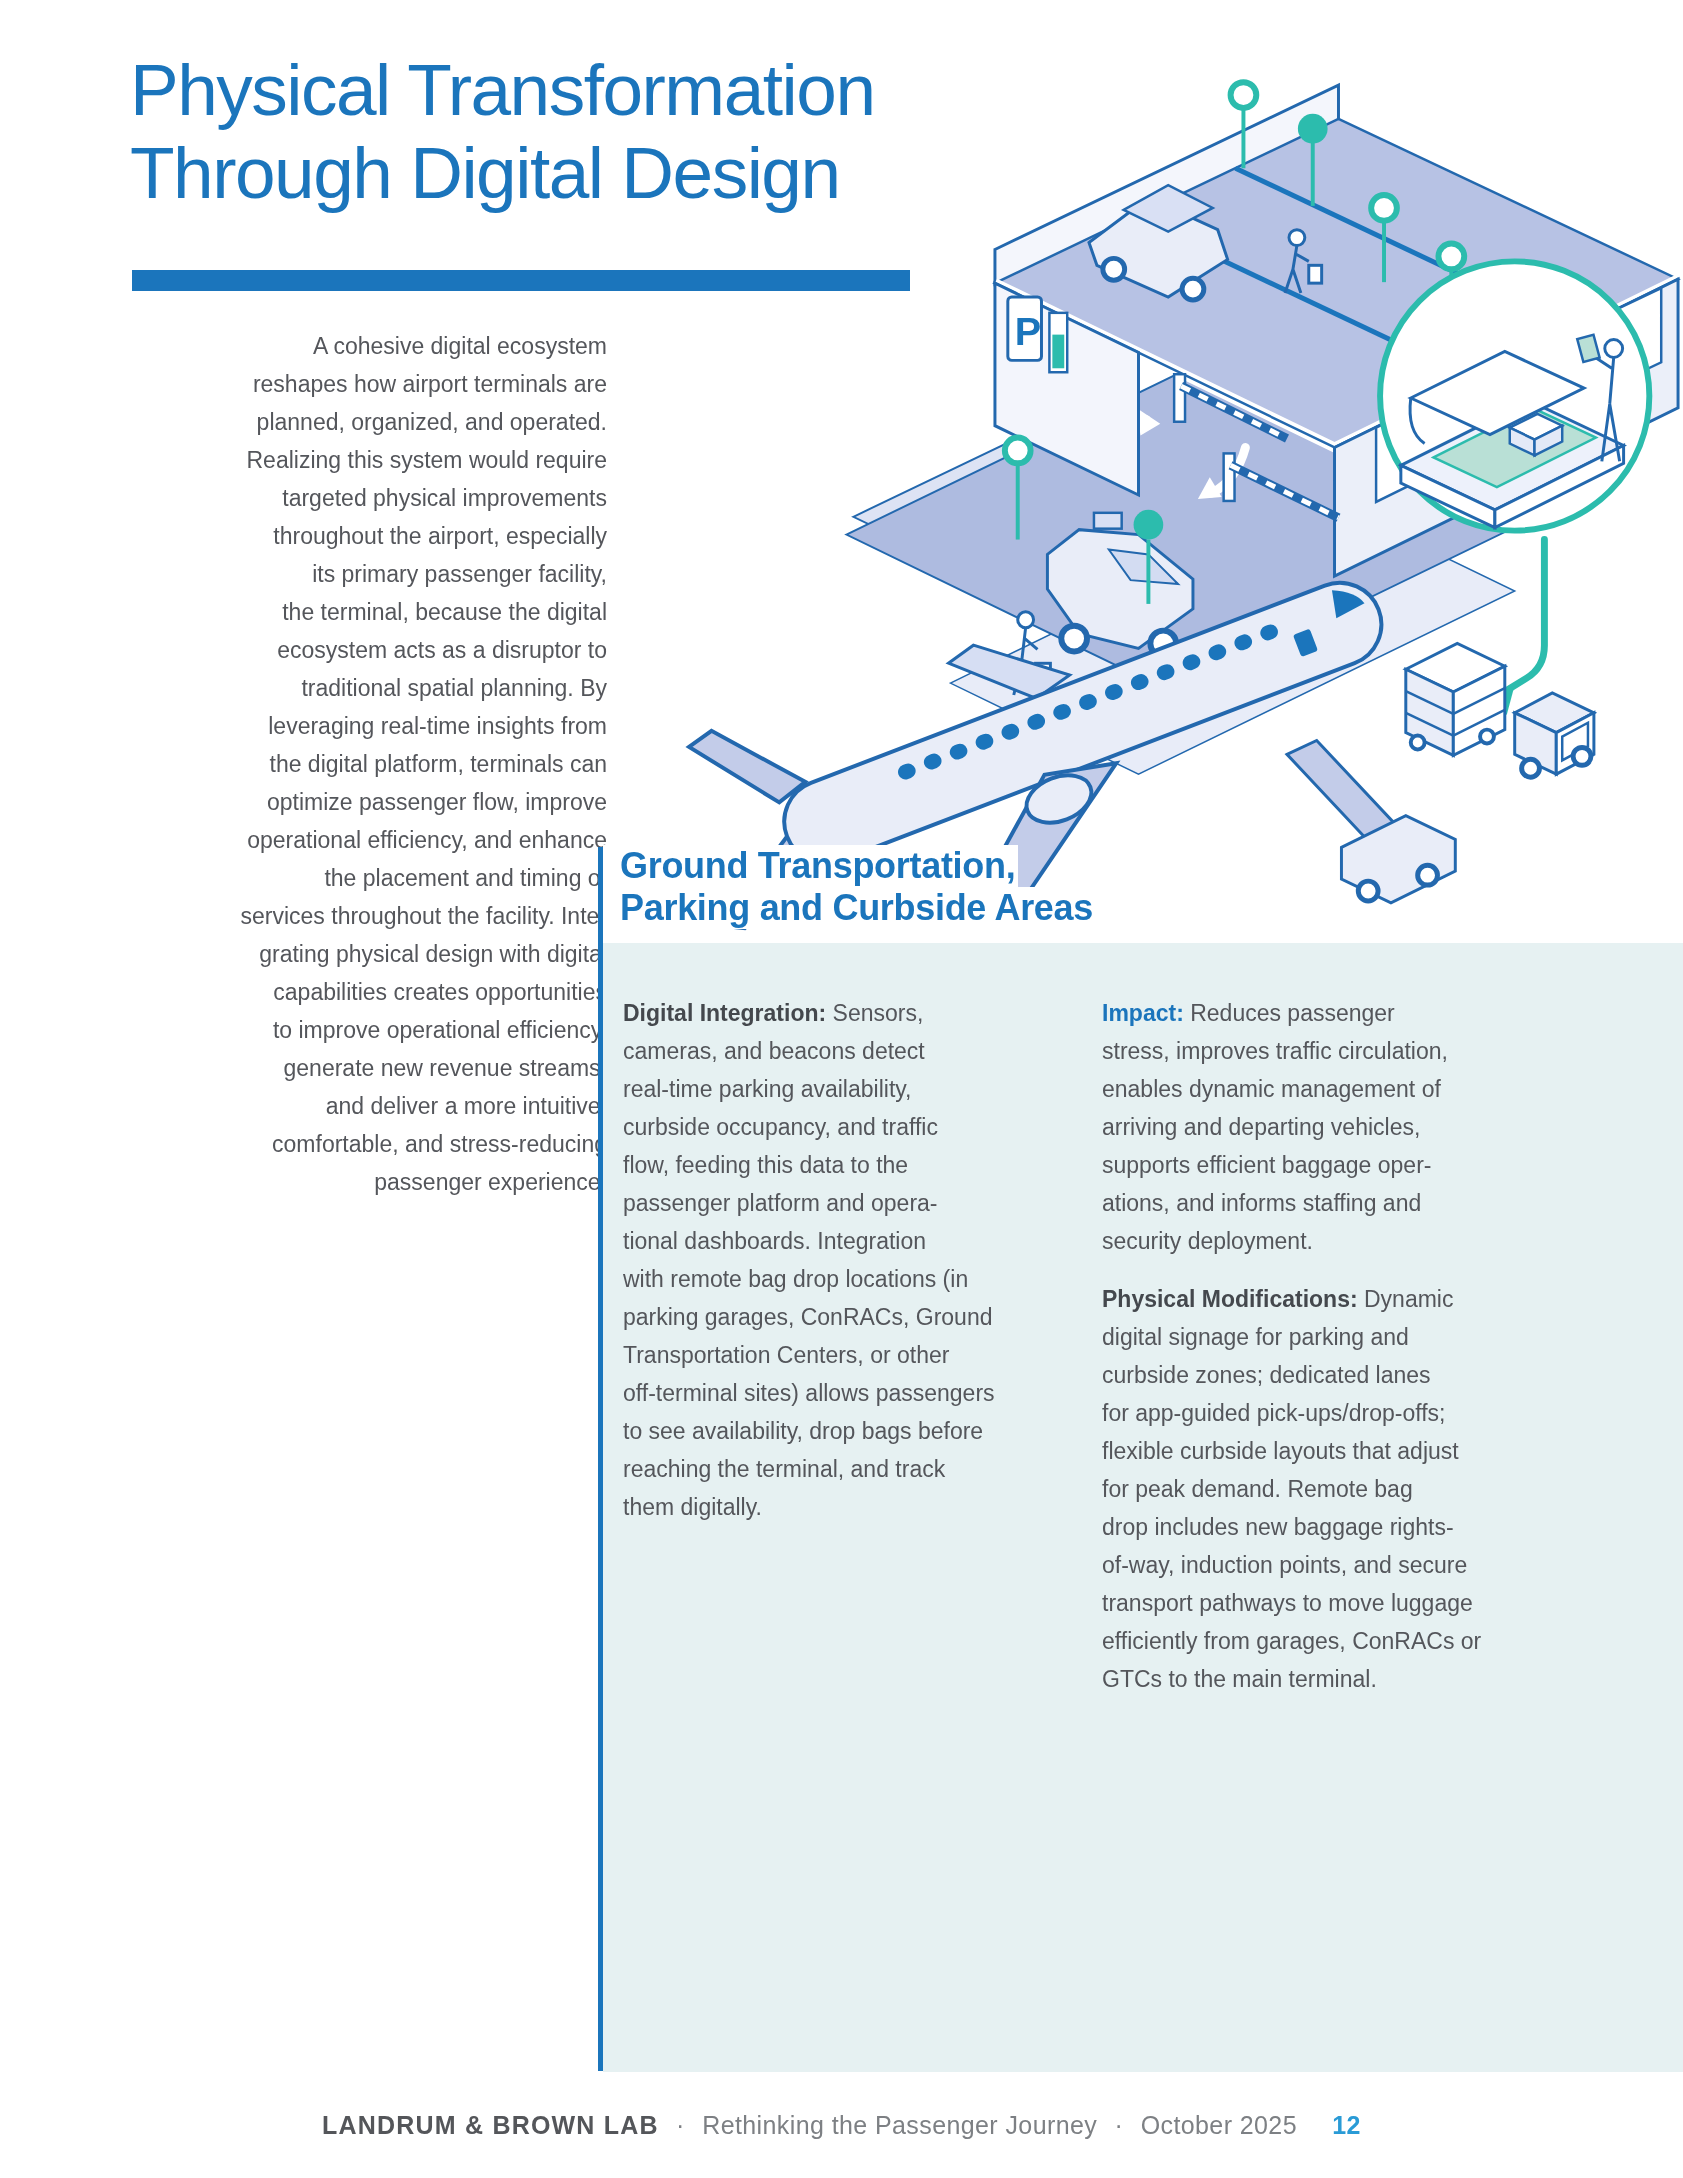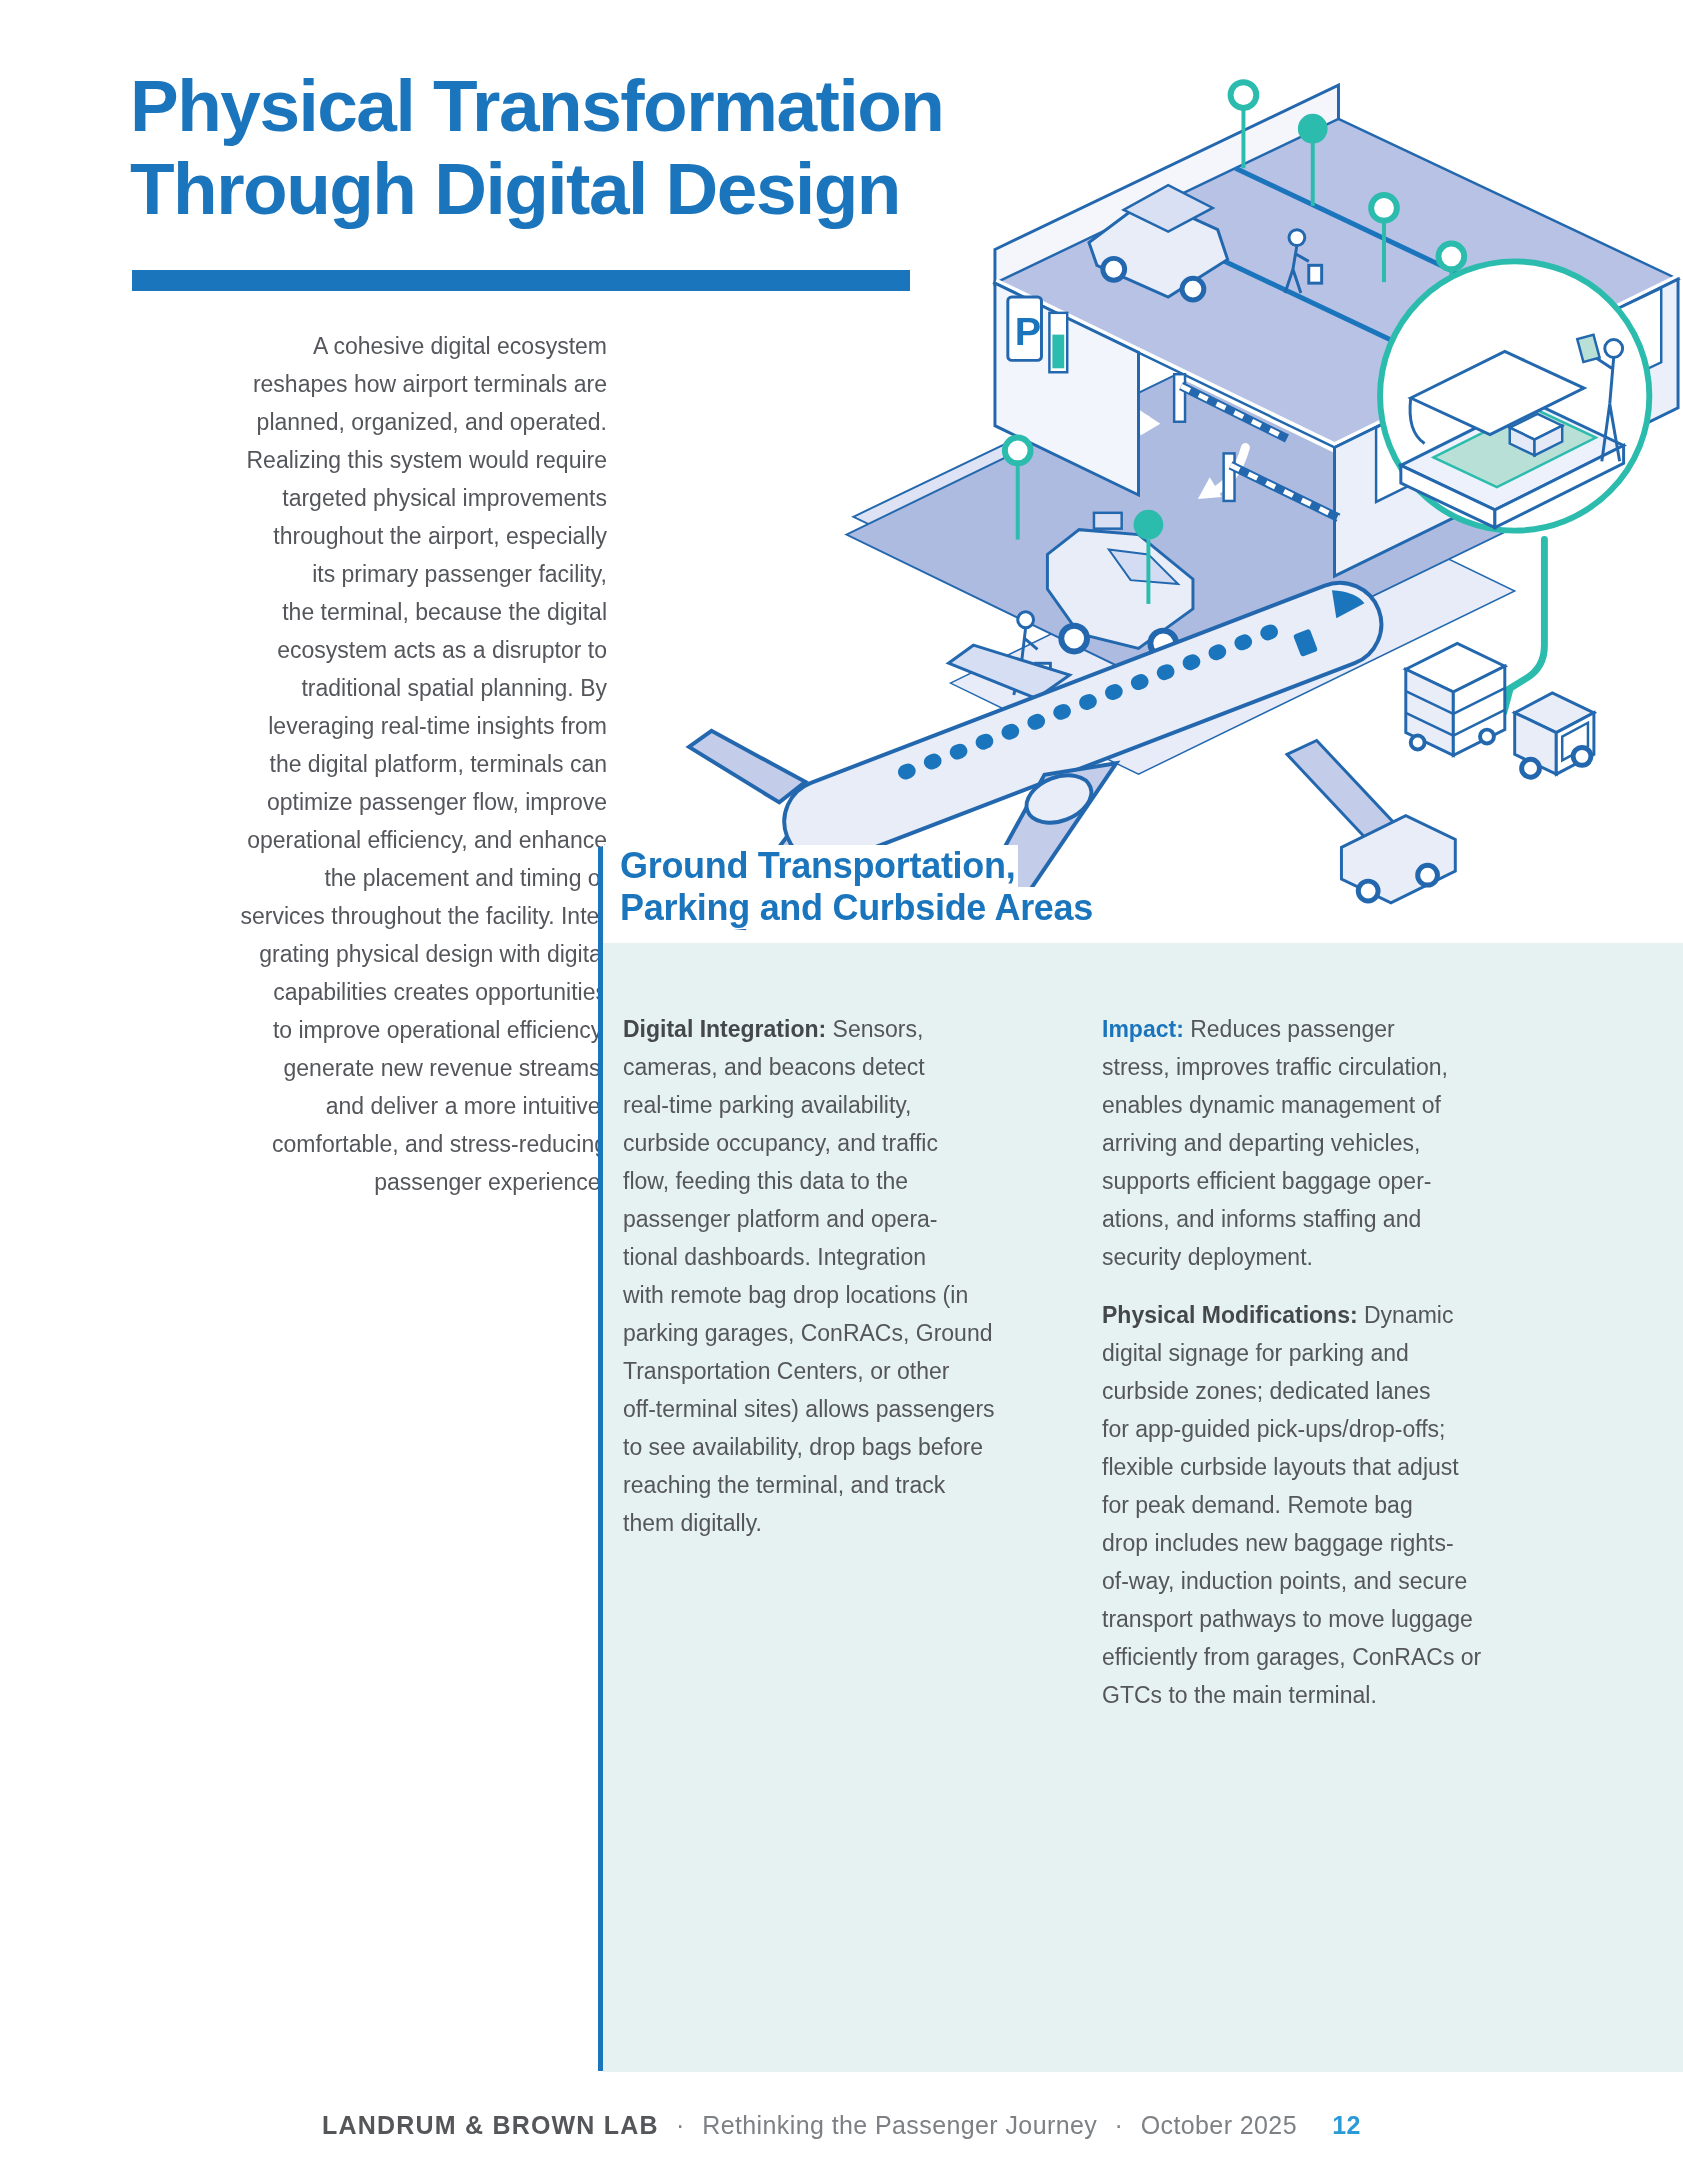--- a/index.html
+++ b/index.html
@@ -3,41 +3,41 @@
 <meta charset="utf-8">
 <style>
   html,body { margin:0; padding:0; background:#ffffff; }
   .page {
     position:relative; width:1683px; height:2178px; background:#ffffff;
     font-family:"Liberation Sans", sans-serif; overflow:hidden;
   }
   .illustration-svg { position:absolute; left:0; top:0; width:1683px; height:2178px; z-index:1; }
 
   h1.title {
-    position:absolute; left:130px; top:64px; margin:0; z-index:2;
+    position:absolute; left:130px; top:48px; margin:0; z-index:2;
     font-size:73px; line-height:83px; letter-spacing:-1.5px;
-    font-weight:700; color:#1B75BC; white-space:pre-line;
+    font-weight:400; color:#1B75BC; white-space:pre-line;
   }
   .title-bar { position:absolute; left:132px; top:270px; width:778px; height:21px; background:#1B75BC; z-index:2; }
 
   .intro { position:absolute; left:132px; top:327px; width:475px; z-index:2;
     color:#54565B; font-size:23px; line-height:38px; }
   .intro p { margin:0 0 19px 0; white-space:pre-line;text-align:right; }
 
   .v-rule { position:absolute; left:598px; top:847px; width:5px; height:1224px; background:#1B75BC; z-index:4; }
 
   .section-heading { position:absolute; left:603px; top:845px; z-index:3; }
   .section-heading .chip {
     display:inline-block; background:#ffffff; color:#1B75BC;
     font-weight:700; font-size:36px; line-height:42px;
     letter-spacing:-0.3px; padding:0 3px 0 17px;
   }
 
   .panel { position:absolute; left:603px; top:943px; width:1080px; height:1129px; background:#E6F1F2; z-index:2; }
-  .panel .col { position:absolute; top:67px; font-size:23px; line-height:38px; color:#54565B; }
+  .panel .col { position:absolute; top:51px; font-size:23px; line-height:38px; color:#54565B; }
   .col-left  { left:20px;  width:463px; }
   .col-right { left:499px; width:477px; }
   .panel p { margin:0 0 20px 0; white-space:pre-line; }
   .panel strong { color:#44484D; font-weight:700; }
   .panel strong.impact { color:#1B75BC; }
 
   footer.page-footer {
     position:absolute; left:0; top:2111px; width:1683px; z-index:2;
     text-align:center; font-size:25px; color:#7D8084; letter-spacing:0.4px;
   }

